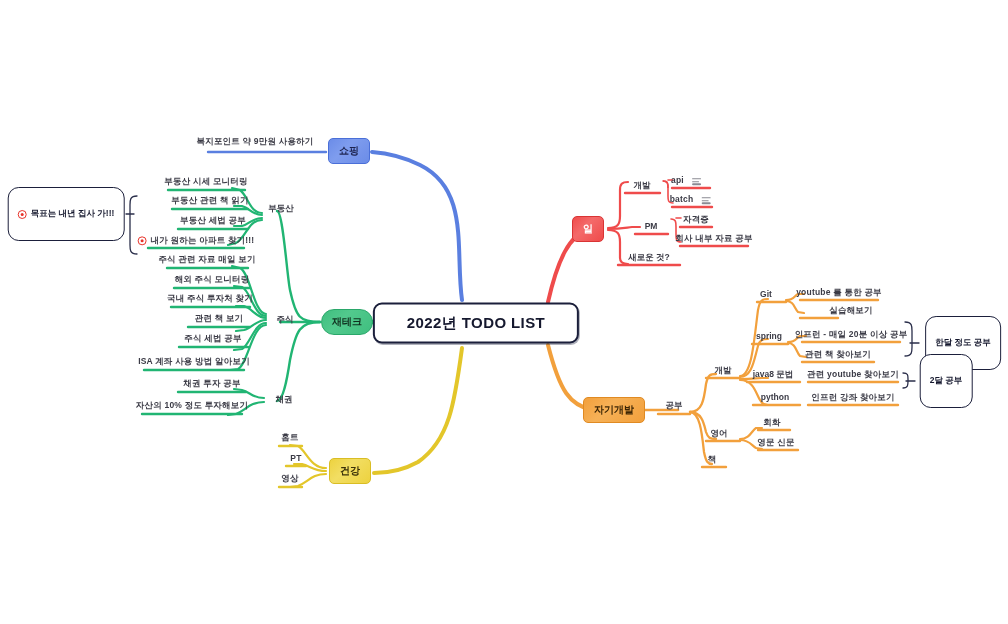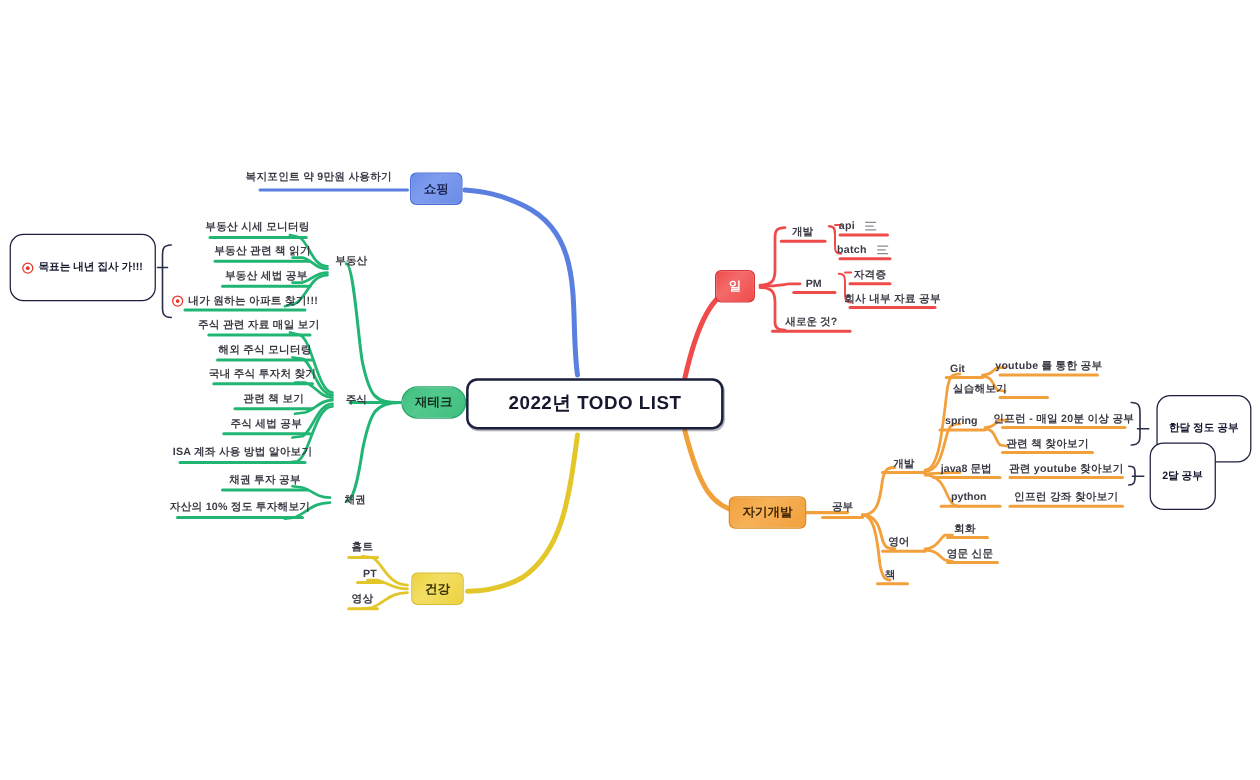--- a/index.html
+++ b/index.html
@@ -123,21 +123,21 @@
     position: absolute;
     left: 50%; top: 50%;
     width: 3px; height: 3px;
     margin: -1.5px 0 0 -1.5px;
     background: #e8332a;
     border-radius: 50%;
   }
   
   .leaf-with-icon {
     display: flex;
-    align-items: center;
+    align-items: flex-end;
     gap: 4px;
   }
   
   .note-icon {
     display: inline-block;
     width: 9px;
     height: 8px;
     position: relative;
     margin-left: 4px;
     vertical-align: middle;
@@ -350,21 +350,21 @@
 
 <div class="node mid" style="left:649px; top:258px;">새로운 것?</div>
 
 <div class="tag self" style="left:614px; top:410px;">자기개발</div>
 <div class="node mid" style="left:674px; top:406px;">공부</div>
 
 <div class="node mid" style="left:723px; top:371px;">개발</div>
 
 <div class="node mid" style="left:766px; top:295px;">Git</div>
 <div class="node leaf" style="left:839px; top:293px;">youtube 를 통한 공부</div>
-<div class="node leaf" style="left:784px; top:311px;">실습해보기</div>
+<div class="node leaf" style="left:851px; top:311px;">실습해보기</div>
 
 <div class="node mid" style="left:769px; top:337px;">spring</div>
 <div class="node leaf" style="left:851px; top:335px;">인프런 - 매일 20분 이상 공부</div>
 <div class="node leaf" style="left:838px; top:355px;">관련 책 찾아보기</div>
 
 <div class="node mid" style="left:773px; top:375px;">java8 문법</div>
 <div class="node leaf" style="left:853px; top:375px;">관련 youtube 찾아보기</div>
 
 <div class="node mid" style="left:775px; top:398px;">python</div>
 <div class="node leaf" style="left:853px; top:398px;">인프런 강좌 찾아보기</div>

